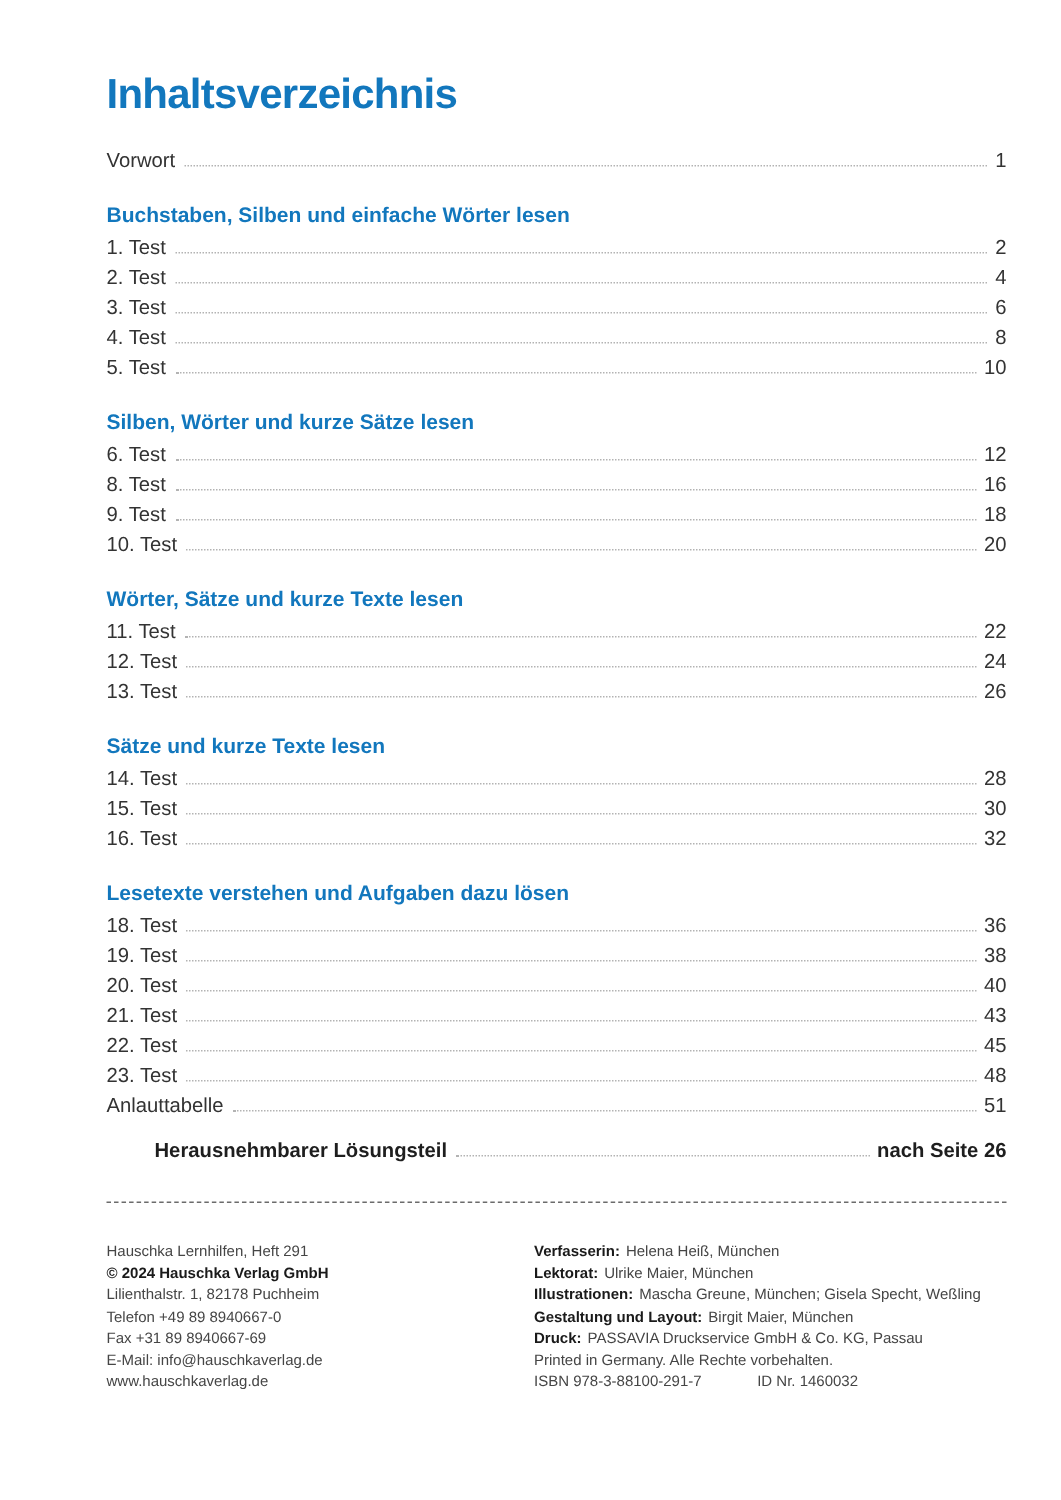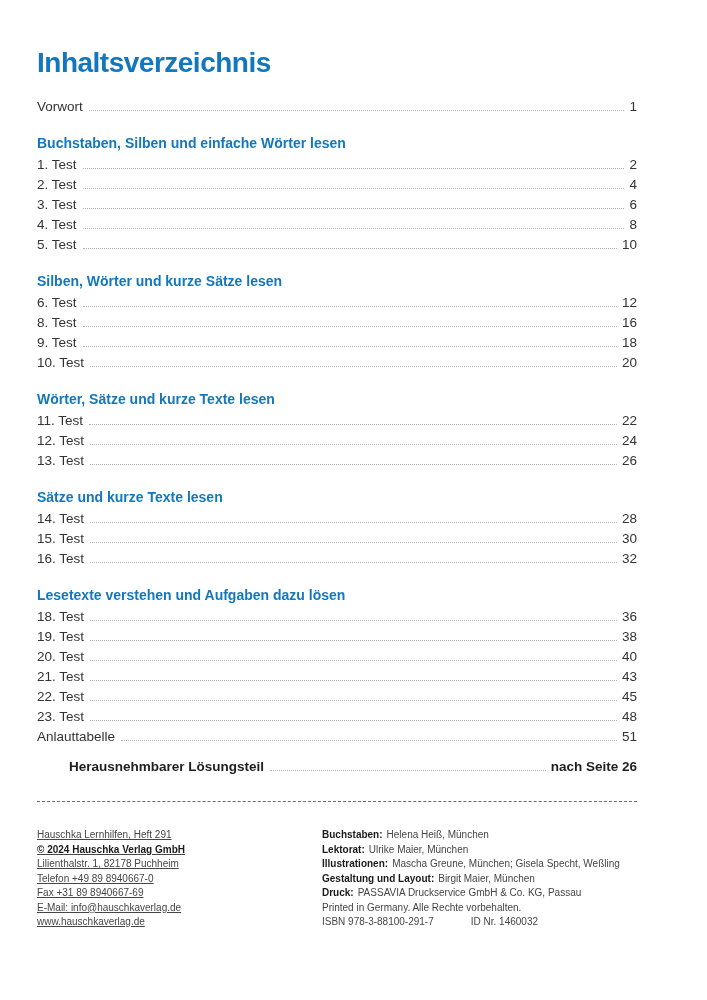--- a/index.html
+++ b/index.html
@@ -6,21 +6,21 @@
   * { box-sizing: border-box; }
   html, body { margin: 0; padding: 0; background: #fff; }
   .page {
     position: relative;
     width: 707px; height: 1000px;
     background: #ffffff;
     font-family: "Liberation Sans", sans-serif;
     color: var(--ink);
     overflow: hidden;
   }
-  .content { position: absolute; left: 37px; top: 0; width: 600px; }
+  .content { position: absolute; left: 71px; top: 0; width: 600px; }
 
   .title {
     margin-top: 46px;
     font-size: 28px;
     line-height: 34px;
     font-weight: bold;
     color: var(--blue);
     letter-spacing: -0.5px;
   }
 
@@ -57,21 +57,21 @@
 
   .divider { margin-top: 24px; height: 0; border-top: 1px dashed #6b6b6b; }
 
   .footer {
     display: flex;
     margin-top: 26px;
     font-size: 10px;
     line-height: 14.5px;
     color: #454545;
   }
-  .fcol-left { width: 285px; flex: 0 0 285px; text-decoration: underline; }
+  .fcol-left { width: 285px; flex: 0 0 285px; }
   .fcol-right { flex: 1; }
   .fline { white-space: nowrap; }
   .fbold { font-weight: bold; color: #1a1a1a; }
   .flabel { font-weight: bold; color: #1a1a1a; margin-right: 4px; }
   .idnr { margin-left: 37px; }
 </style>
 </head>
 <body>
 
 <div class="page">
@@ -228,21 +228,21 @@
         <div class="fline">Hauschka Lernhilfen, Heft 291</div>
         <div class="fline fbold">© 2024 Hauschka Verlag GmbH</div>
         <div class="fline">Lilienthalstr. 1, 82178 Puchheim</div>
         <div class="fline">Telefon +49 89 8940667-0</div>
         <div class="fline">Fax +31 89 8940667-69</div>
         <div class="fline">E-Mail: info@hauschkaverlag.de</div>
         <div class="fline">www.hauschkaverlag.de</div>
       </div>
       <div class="fcol-right">
         <div class="fline">
-          <span class="flabel">Buchstaben:</span><span>Helena Heiß, München</span>
+          <span class="flabel">Verfasserin:</span><span>Helena Heiß, München</span>
         </div>
         <div class="fline">
           <span class="flabel">Lektorat:</span><span>Ulrike Maier, München</span>
         </div>
         <div class="fline">
           <span class="flabel">Illustrationen:</span><span>Mascha Greune, München; Gisela Specht, Weßling</span>
         </div>
         <div class="fline">
           <span class="flabel">Gestaltung und Layout:</span><span>Birgit Maier, München</span>
         </div>

